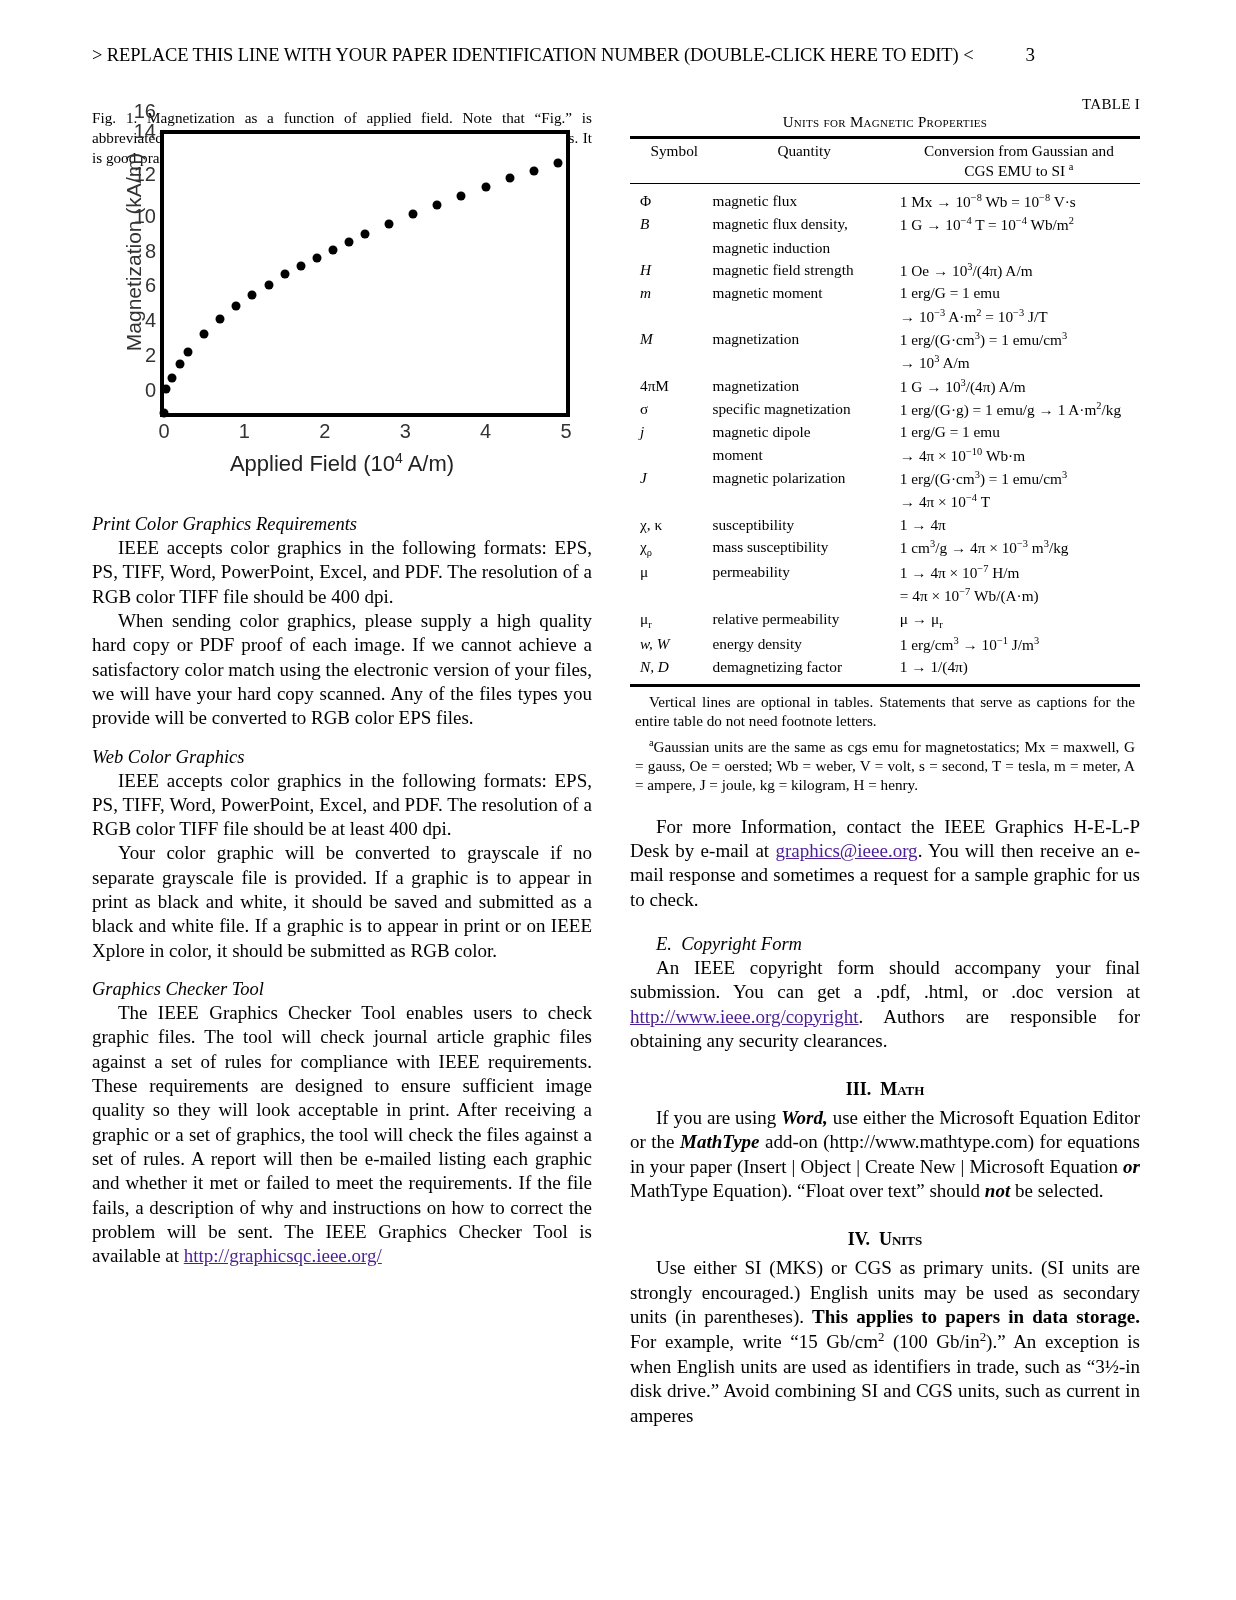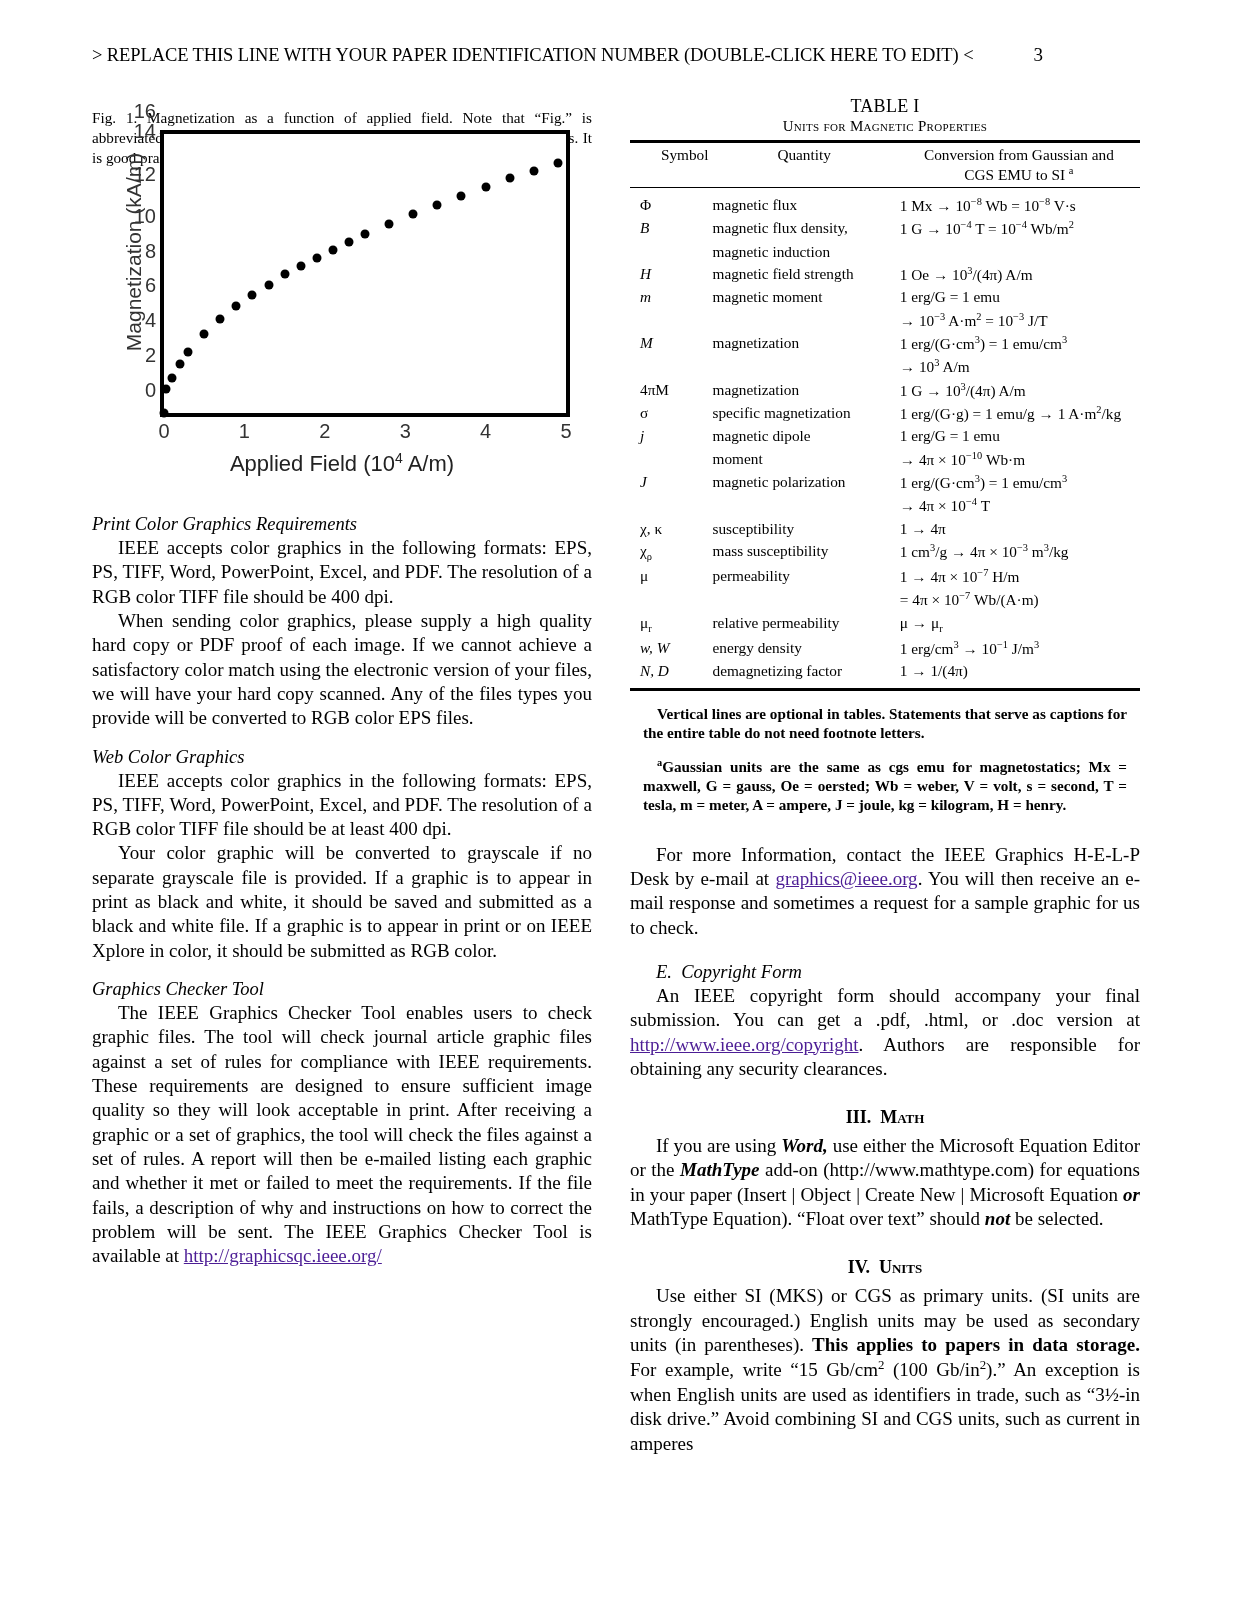--- a/index.html
+++ b/index.html
@@ -9,21 +9,21 @@
     font-family:"Liberation Serif", serif;
     color:#000000;
     position:relative;
     overflow:hidden;
   }
   .page { position:relative; width:1236px; height:1600px; }
 
   
   .runhead {
     position:absolute; left:92px; top:44px; width:1060px;
-    display:flex; align-items:baseline;gap:8px;
+    display:flex; align-items:baseline;
   }
   .runhead-text {
     font-size:18.5px; letter-spacing:-0.1px; white-space:nowrap;
   }
   .runhead-page { margin-left:52px; font-size:19px; }
 
   
   .col-left  { position:absolute; left:92px;  top:100px; width:500px; }
   .col-right { position:absolute; left:630px; top:96px;  width:510px; }
 
@@ -82,21 +82,21 @@
     text-align:justify; text-justify:inter-word;
     text-indent:26px;
   }
   .gap { height:15px; }
   a.link { color:#4c1d95; text-decoration:underline; }
   i { font-style:italic;font-weight:bold; }
   b { font-weight:bold; }
 
   
   .tbl-title {
-    text-align:center; font-size:18px; letter-spacing:0.3px;
+    text-align:right; font-size:15px; letter-spacing:0.3px;
   }
   .tbl-subtitle {
     text-align:center; font-size:15px; font-variant:small-caps;
     letter-spacing:0.3px; margin-top:1px;
   }
   table.units {
     width:510px; border-collapse:collapse; margin-top:5px;
     font-size:15.3px;
   }
   table.units th {
@@ -110,21 +110,21 @@
   .c-qty  { width:190px; }
   .c-conv { width:250px; }
   .sym-i { font-style:italic; }
   .pad-sub { padding-left:16px; }
   .pad-arrow { padding-left:20px; }
 
   .tbl-notes {
     width:510px; font-size:15.2px; line-height:1.27;
     text-align:justify; margin-top:5px;
   }
-  .tbl-notes p { margin:13px; text-indent:14px;font-weight:bold; }
+  .tbl-notes p { margin:5px; text-indent:14px; }
   sup { font-size:0.68em; vertical-align:super; }
   sub { font-size:0.68em; vertical-align:sub; }
 </style>
 </head>
 <body>
 
 <div class="page">
 
   <div class="runhead">
     <span class="runhead-text">&gt; REPLACE THIS LINE WITH YOUR PAPER IDENTIFICATION NUMBER (DOUBLE-CLICK HERE TO EDIT) &lt;</span>
@@ -200,21 +200,21 @@
 
     <div class="tbl-title">TABLE I</div>
     <div class="tbl-subtitle">Units for Magnetic Properties</div>
 
     <table class="units">
       <tbody id="units-tbody">
           <tr>
             <td colspan="3" style="border-top:3.5px solid #000;padding:0;height:0;"></td>
           </tr>
           <tr>
-            <th class="c-sym" style="text-align:right;">Symbol</th>
+            <th class="c-sym" style="text-align:center;">Symbol</th>
             <th class="c-qty">Quantity</th>
             <th class="c-conv">Conversion from Gaussian and<br>CGS EMU to SI <sup>a</sup></th>
           </tr>
           <tr>
             <td colspan="3" style="border-top:1.4px solid #000;padding:0;height:0;"></td>
           </tr>
           <tr>
             <td colspan="3" style="height:5px;padding:0;"></td>
           </tr>
           <tr>

